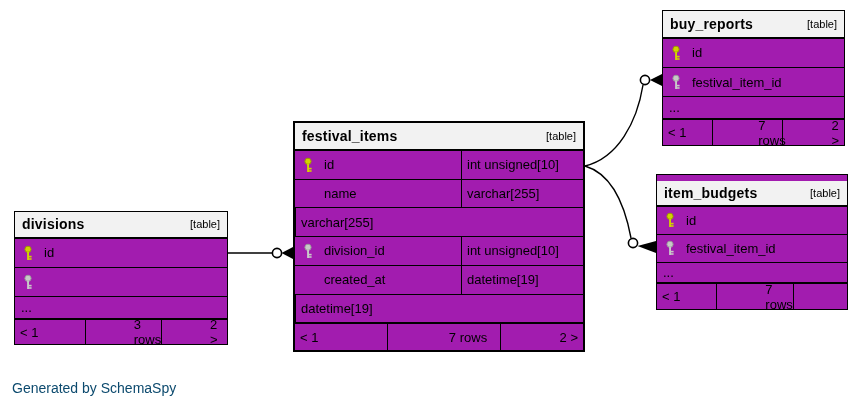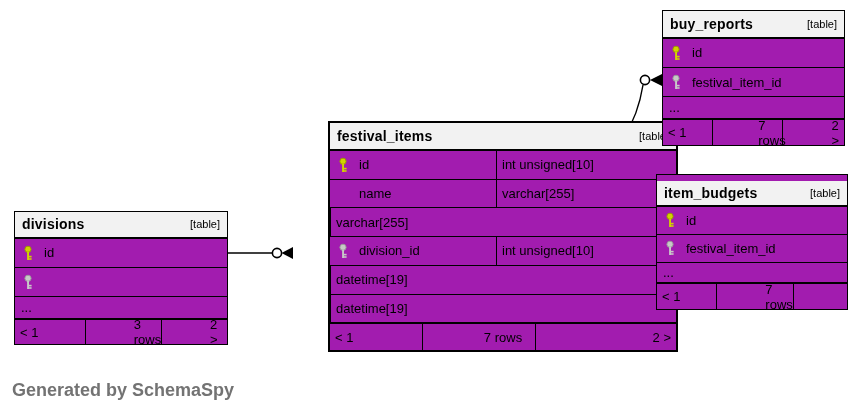--- a/index.html
+++ b/index.html
@@ -30,21 +30,21 @@
   .pg-next{justify-content:flex-end;padding-right:5px;border-left:1px solid #000;}
 
   
   #t-divisions{left:14px;top:211px;width:214px;height:134px;justify-content:flex-end;}
   #t-divisions .tbl-header{height:27px;}
   #t-divisions .tbl-row{height:30px;}
   #t-divisions .ellipsis-row{height:22px;}
   #t-divisions .tbl-footer{height:25px;border-top:1px solid #000;}
   #t-divisions .pg-prev{width:70px;} #t-divisions .pg-rows{width:76px;} #t-divisions .pg-next{flex:1;}
 
-  #t-festival{left:293px;top:121px;width:350px;height:231px;margin-left:35px;}
+  #t-festival{left:293px;top:121px;width:292px;height:231px;}
   #t-festival .tbl-header{height:28px;}
   #t-festival .tbl-row{height:29px;}
   #t-festival .cell-name{width:166px;flex:0 0 166px;}
   #t-festival .cell-type{flex:1;}
   #t-festival .tbl-footer{height:27px;border-top:1px solid #000;}
   #t-festival .pg-prev{width:92px;} #t-festival .pg-rows{width:113px;} #t-festival .pg-next{flex:1;}
 
   #t-buyreports{left:662px;top:10px;width:183px;height:136px;}
   #t-buyreports .tbl-header{height:28px;}
   #t-buyreports .tbl-row{height:30px;}
@@ -52,21 +52,21 @@
   #t-buyreports .tbl-footer{height:26px;border-top:1px solid #000;}
   #t-buyreports .pg-prev{width:55px;} #t-buyreports .pg-rows{width:70px;} #t-buyreports .pg-next{flex:1;}
 
   #t-itembudgets{left:656px;top:174px;width:192px;height:136px;}
   #t-itembudgets .tbl-header{height:28px;margin-top:6px;}
   #t-itembudgets .tbl-row{height:30px;}
   #t-itembudgets .ellipsis-row{height:22px;}
   #t-itembudgets .tbl-footer{height:26px;border-top:1px solid #000;}
   #t-itembudgets .pg-prev{width:62px;} #t-itembudgets .pg-rows{width:78px;} #t-itembudgets .pg-next{flex:1;}
 
-  .gen-note{position:absolute;left:12px;top:380px;font-size:18px;color:#737373;font-weight:bold;}
+  .gen-note{position:absolute;left:12px;top:380px;font-size:14px;color:#0c4a6e;}
 </style>
 </head>
 <body>
 
 <div class="canvas">
 
   <svg class="edges" viewBox="0 0 865 409">
 
     <g>
       <path d="M 228 253 H 272" fill="none" stroke="#000" stroke-width="1.4"></path>
@@ -164,20 +164,26 @@
               <rect x="5.1" y="7" width="1.9" height="8" fill="#c8c8c8"></rect>
               <rect x="7" y="10.8" width="2.6" height="1.6" fill="#c8c8c8"></rect>
               <rect x="7" y="13.2" width="2.6" height="1.6" fill="#c8c8c8"></rect>
             </svg>
         </span>
         <span>division_id</span>
       </span>
       <span class="cell-type">int unsigned[10]</span>
     </div>
     <div class="tbl-row">
+      <span class="cell-name">
+        <span class="keybox empty">
+          <svg width="12" height="16" viewBox="0 0 12 16"></svg>
+        </span>
+        <span>created_at</span>
+      </span>
       <span class="cell-type">datetime[19]</span>
     </div>
     <div class="tbl-row">
       <span class="cell-type">datetime[19]</span>
     </div>
     <div class="tbl-footer">
       <span class="pg pg-prev">&lt; 1</span>
       <span class="pg pg-rows">7 rows</span>
       <span class="pg pg-next">2 &gt;</span>
     </div>

